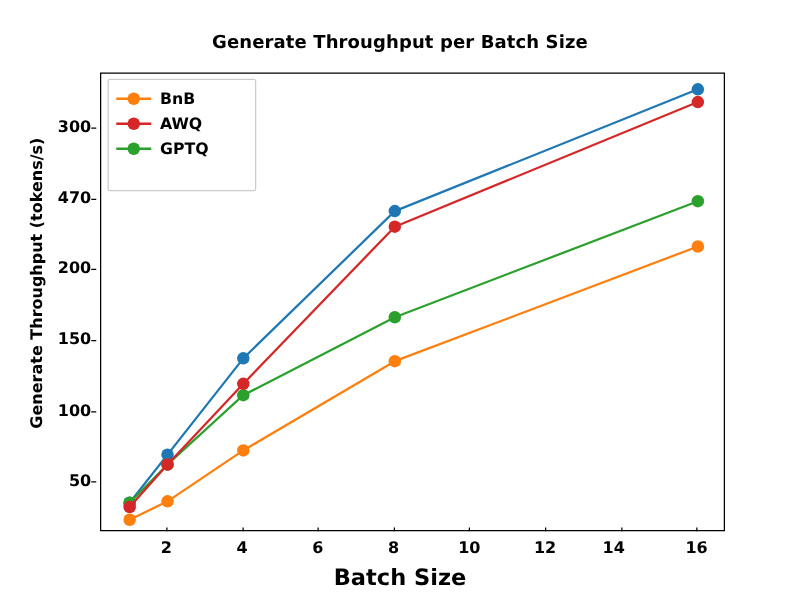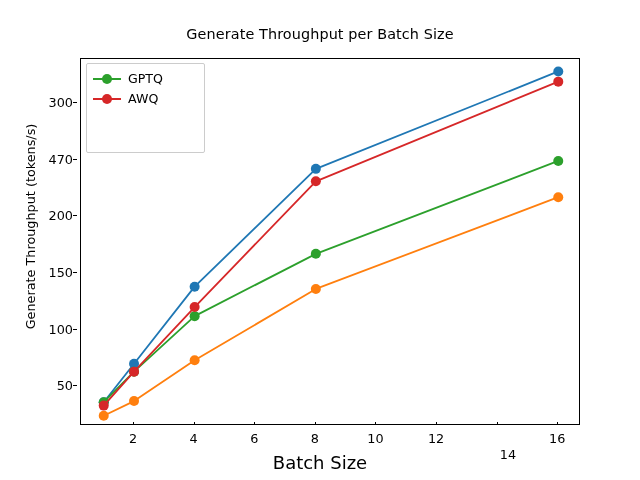--- a/index.html
+++ b/index.html
@@ -12,20 +12,21 @@
     height: 480px;
     font-family: "DejaVu Sans", sans-serif;
     color: #000000;
     overflow: hidden;
   }
   #figure {
     position: relative;
     width: 640px;
     height: 480px;
     background: #ffffff;
+    font-weight: bold;
   }
   #chart-title {
     position: absolute;
     left: 0;
     top: 26px;
     width: 640px;
     text-align: center;
     font-size: 14.4px;
     color: #000000;
     letter-spacing: 0.1px;
@@ -234,38 +235,45 @@
       <div class="xtick-label" style="left: 113.636px;">4</div>
       <div class="xtick-mark" style="left: 113.636px;"></div>
       <div class="xtick-label" style="left: 174.242px;">6</div>
       <div class="xtick-mark" style="left: 174.242px;"></div>
       <div class="xtick-label" style="left: 234.848px;">8</div>
       <div class="xtick-mark" style="left: 234.848px;"></div>
       <div class="xtick-label" style="left: 295.455px; text-align: right;">10</div>
       <div class="xtick-mark" style="left: 295.455px;"></div>
       <div class="xtick-label" style="left: 356.061px;">12</div>
       <div class="xtick-mark" style="left: 356.061px;"></div>
-      <div class="xtick-label" style="left: 428px; margin-top: 16px;">14</div>
+      <div class="xtick-label" style="left: 411px;">14</div>
       <div class="xtick-mark" style="left: 416.667px;"></div>
       <div class="xtick-label" style="left: 477.273px;">16</div>
       <div class="xtick-mark" style="left: 477.273px;"></div>
     </div>
 
   <div id="xlabel">Batch Size</div>
 
   <div id="legend">
       <div class="legend-row">
         <span class="legend-swatch">
-          <i style="background: rgb(44, 160, 44);"></i>
-          <b style="background: rgb(44, 160, 44);"></b>
+          <i style="background: rgb(255, 127, 14);"></i>
+          <b style="background: rgb(255, 127, 14);"></b>
         </span>
-        <span class="legend-text">GPTQ</span>
+        <span class="legend-text">BnB</span>
       </div>
       <div class="legend-row">
         <span class="legend-swatch">
           <i style="background: rgb(214, 39, 40);"></i>
           <b style="background: rgb(214, 39, 40);"></b>
         </span>
         <span class="legend-text">AWQ</span>
       </div>
+      <div class="legend-row">
+        <span class="legend-swatch">
+          <i style="background: rgb(44, 160, 44);"></i>
+          <b style="background: rgb(44, 160, 44);"></b>
+        </span>
+        <span class="legend-text">GPTQ</span>
+      </div>
     </div>
 
 </div>
 
 </body></html>

